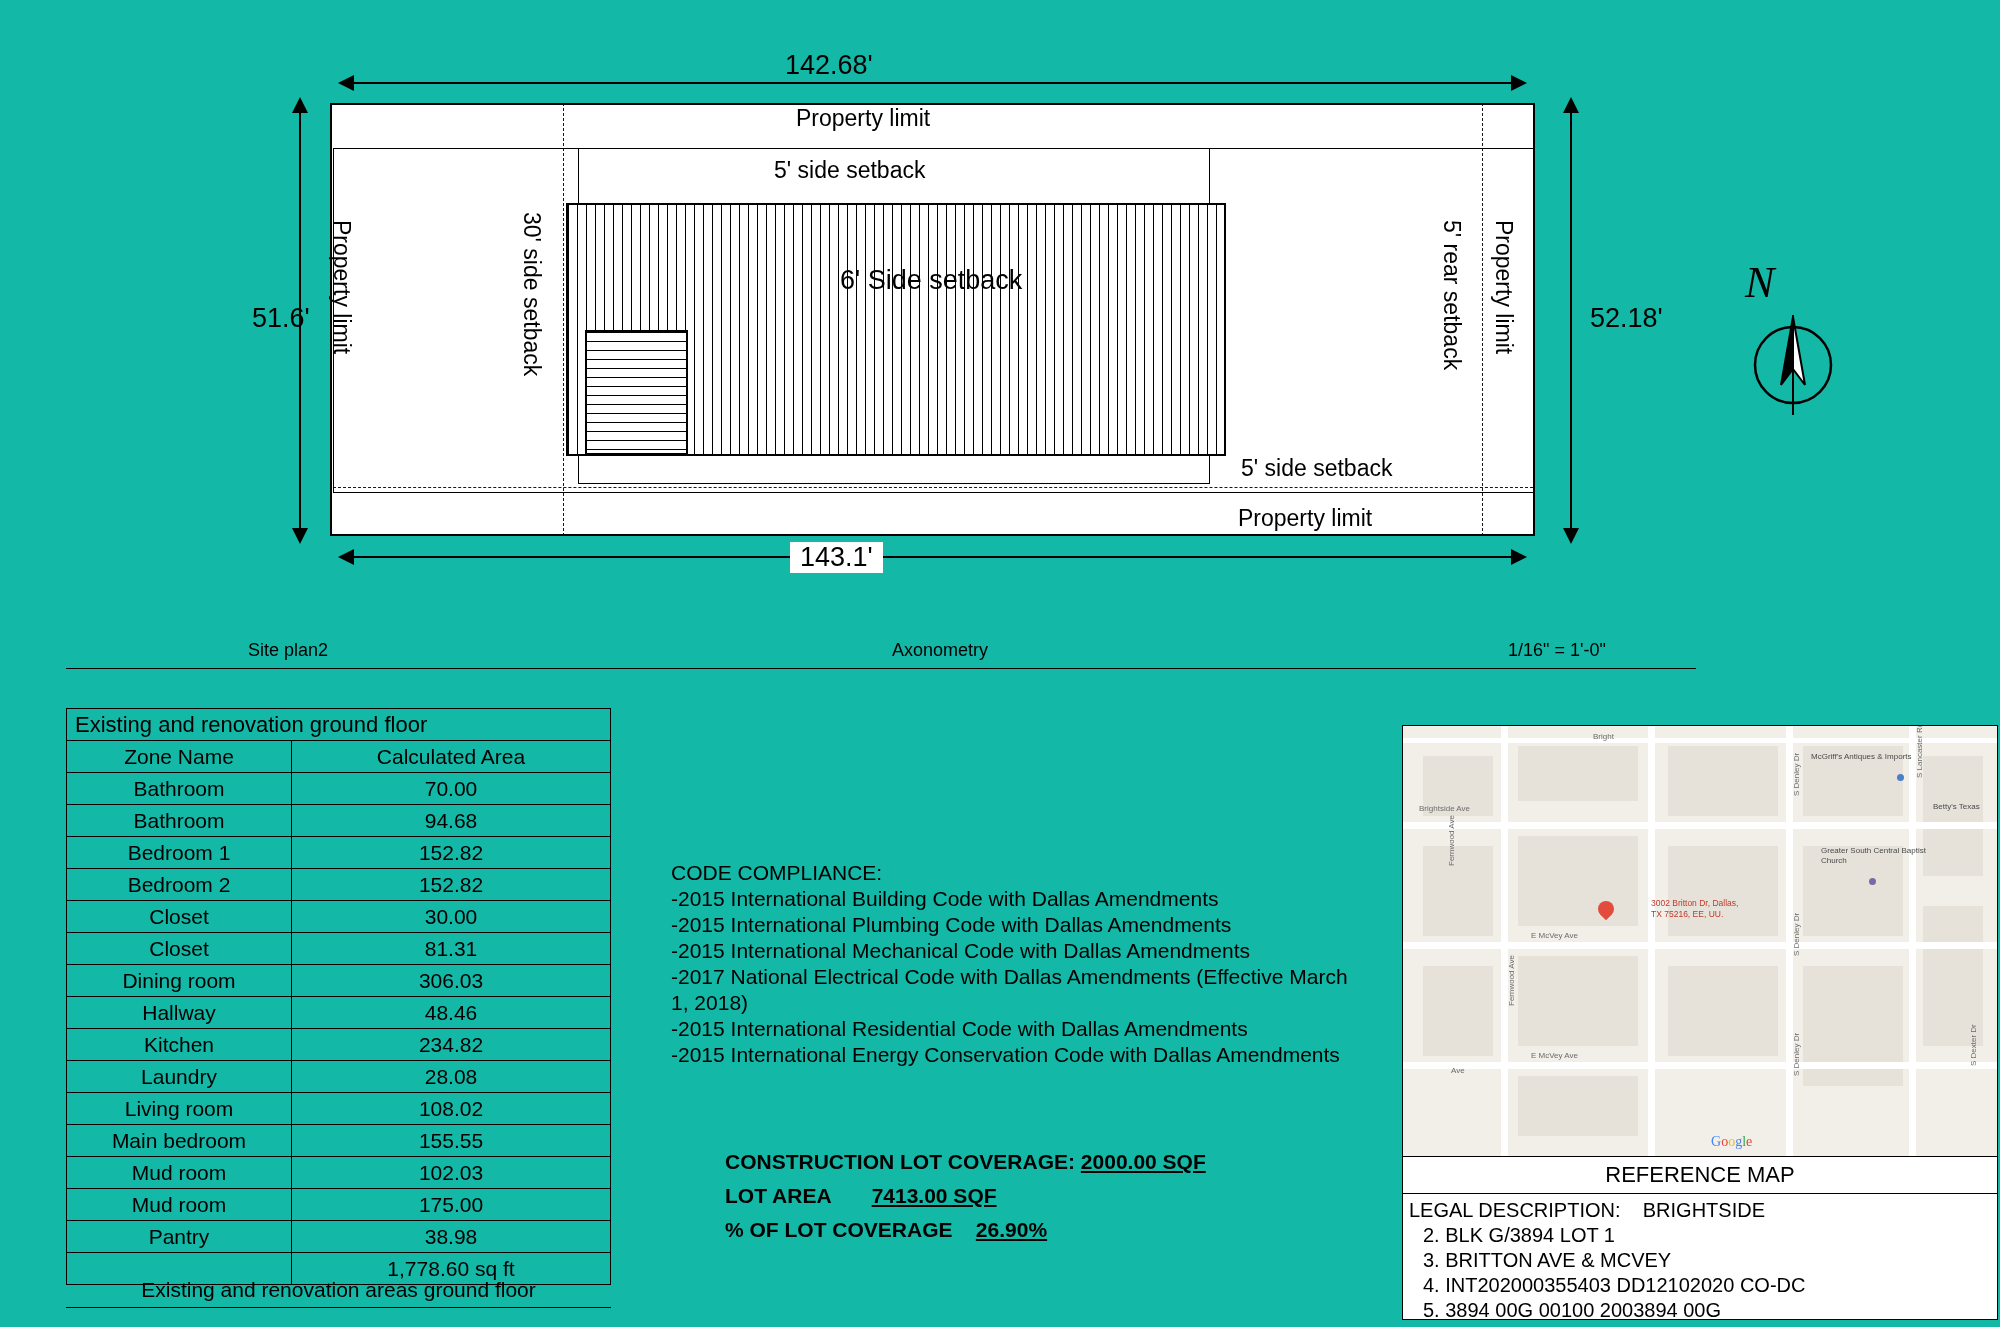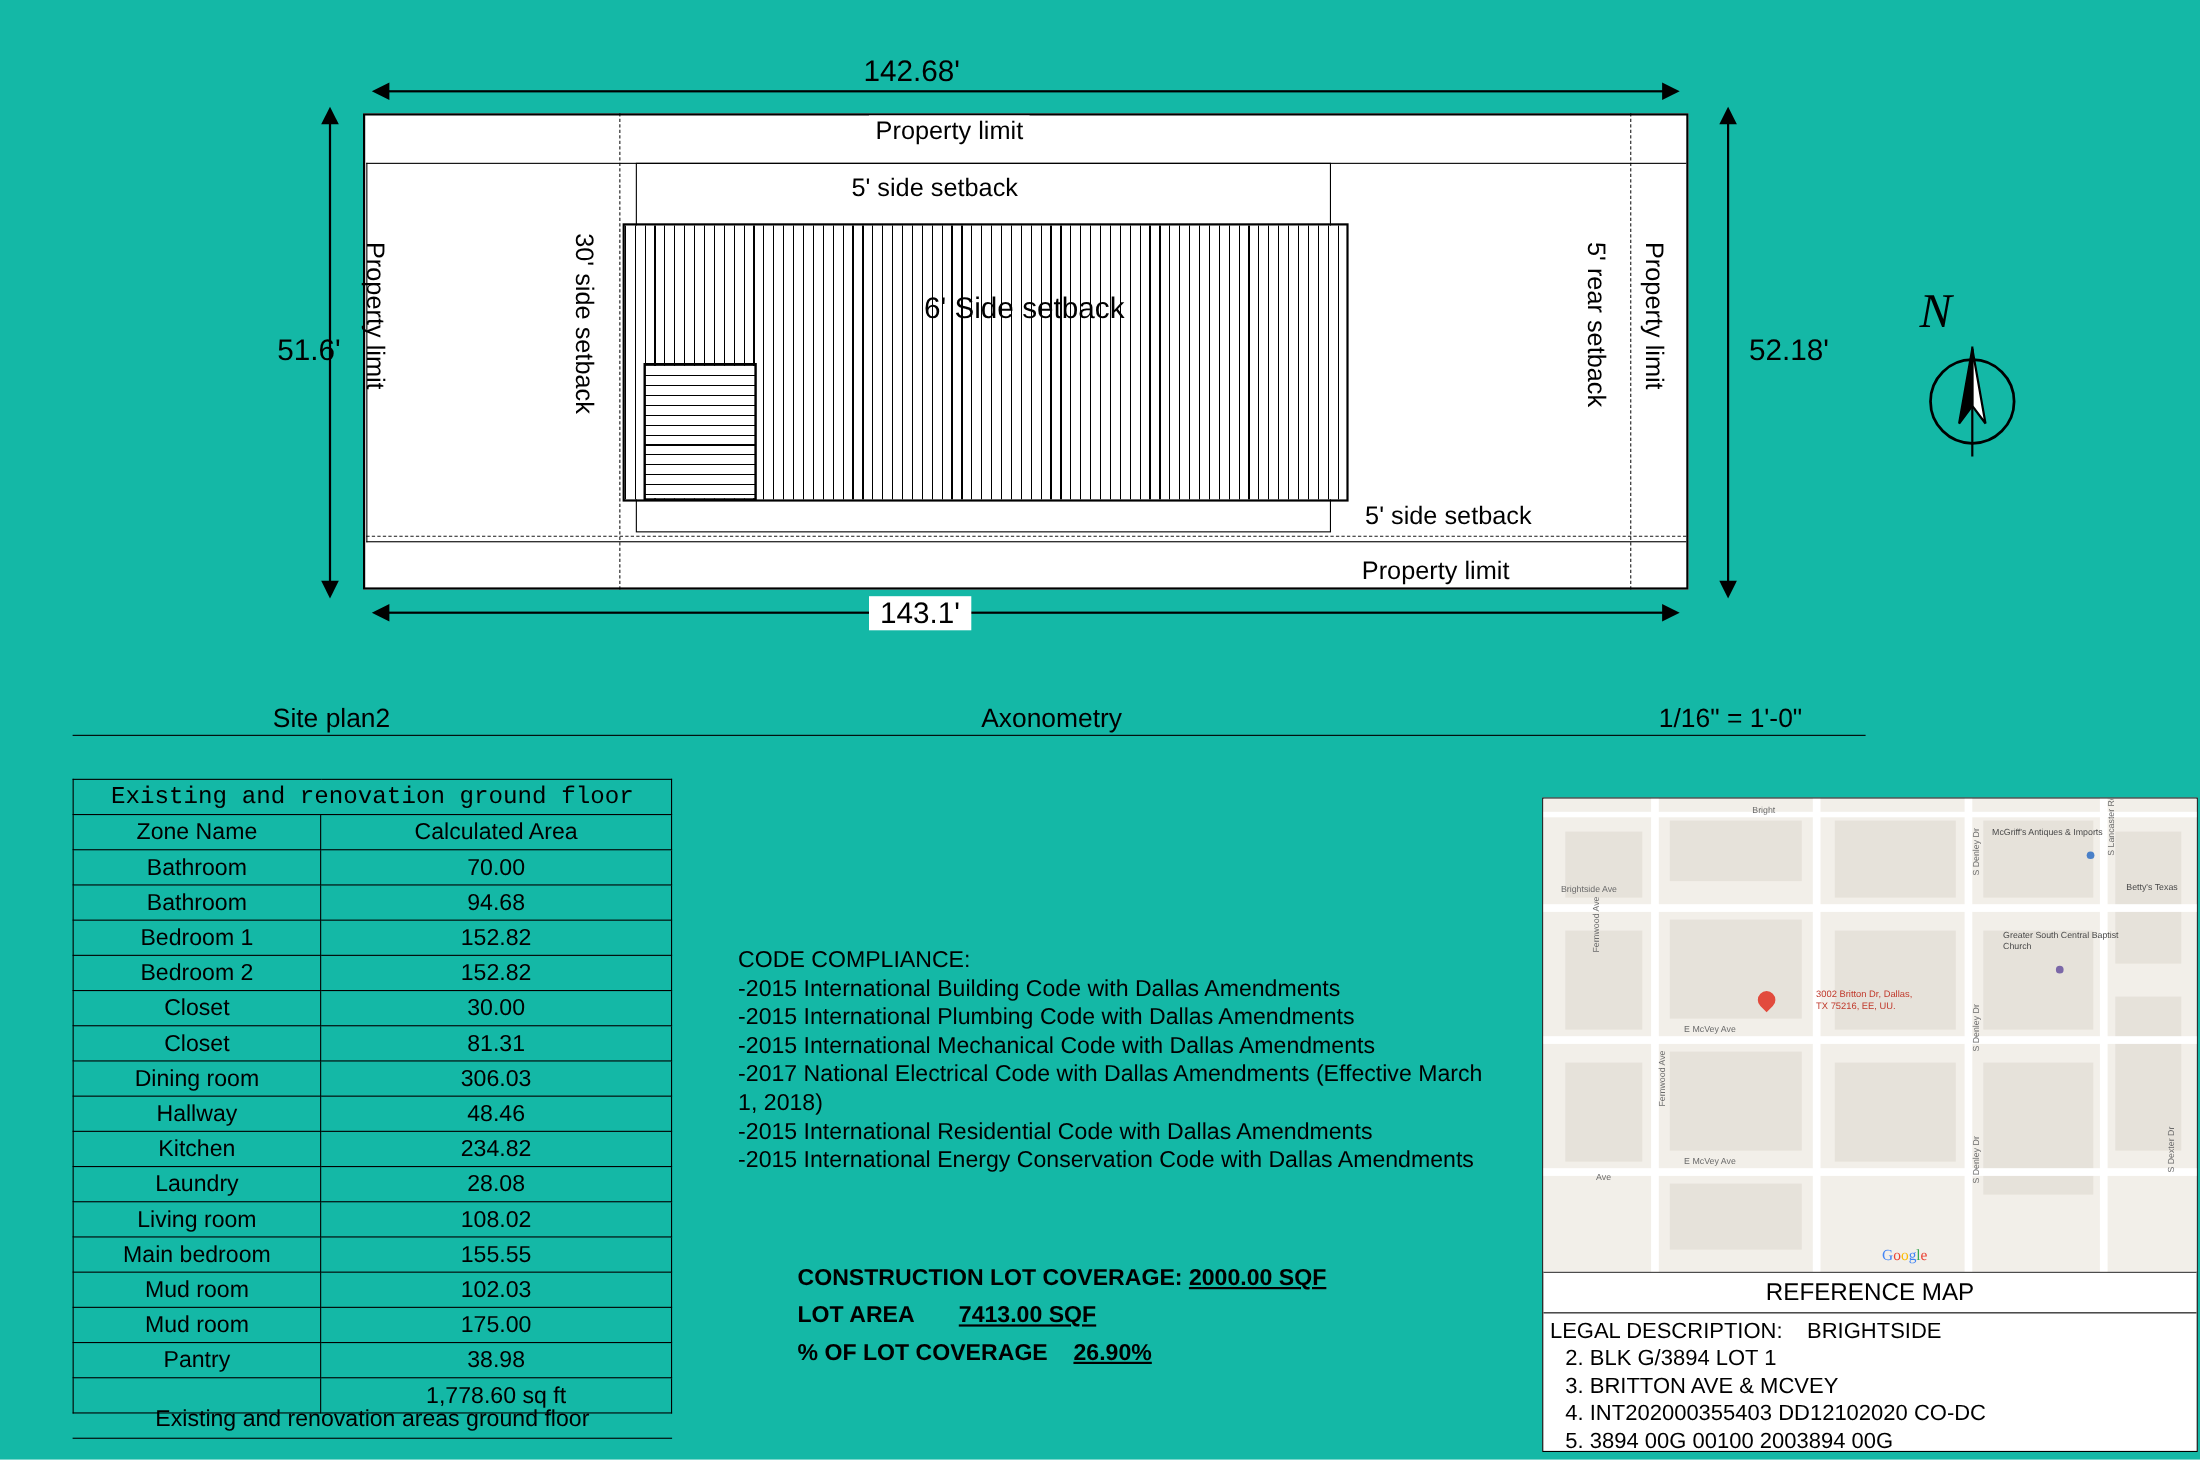--- a/index.html
+++ b/index.html
@@ -84,36 +84,36 @@
 
   .lbl { position: absolute; font-size: 23px; white-space: nowrap; }
   .lbl.big { font-size: 27px; }
   .lbl.vert { transform-origin: left top; }
 
   
   .plan-footer-line {
     position: absolute; left: 66px; top: 668px; width: 1630px;
     height: 0; border-top: 1.5px solid #000;
   }
-  .plan-footer-text { position: absolute; font-size: 24px; }
+  .plan-footer-text { position: absolute; font-size: 18px; }
 
   
   #area-table {
     position: absolute; left: 66px; top: 708px; width: 545px;
     border-collapse: collapse;
     font-size: 21px;
   }
   #area-table td, #area-table th {
     border: 1.5px solid #000;
     padding: 2px 8px;
     text-align: center;
     font-weight: normal;
     height: 32px;
   }
-  #area-table .title-cell { text-align: center; font-size: 22px; font-family: Liberation Mono, monospace; }
+  #area-table .title-cell { text-align: left; font-size: 22px; }
   #area-table .hdr { text-align: center; }
   #area-table .col-zone { width: 225px; }
   .table-caption {
     position: absolute; left: 66px; top: 1278px; width: 545px;
     text-align: center; font-size: 21px;
   }
   .caption-rule {
     position: absolute; left: 66px; top: 1307px; width: 545px;
     height: 0; border-top: 1.5px solid #000;
   }

